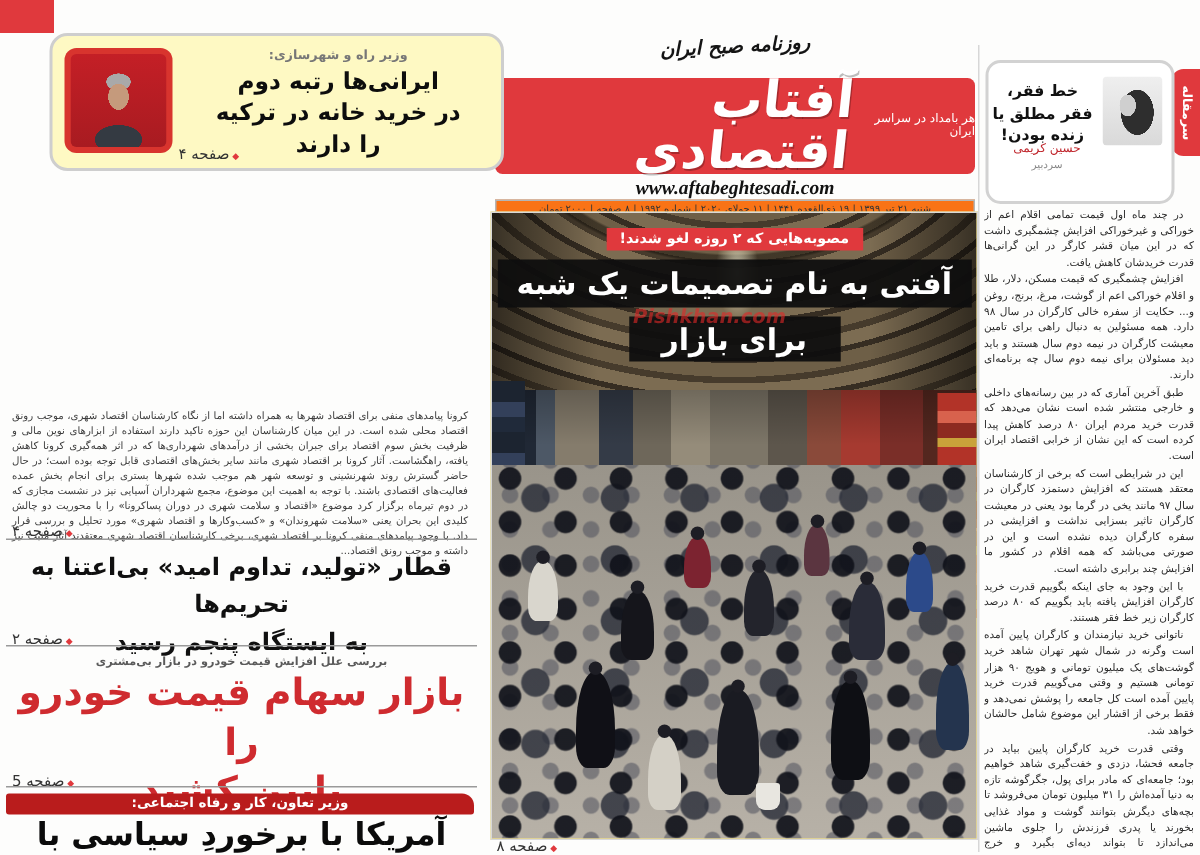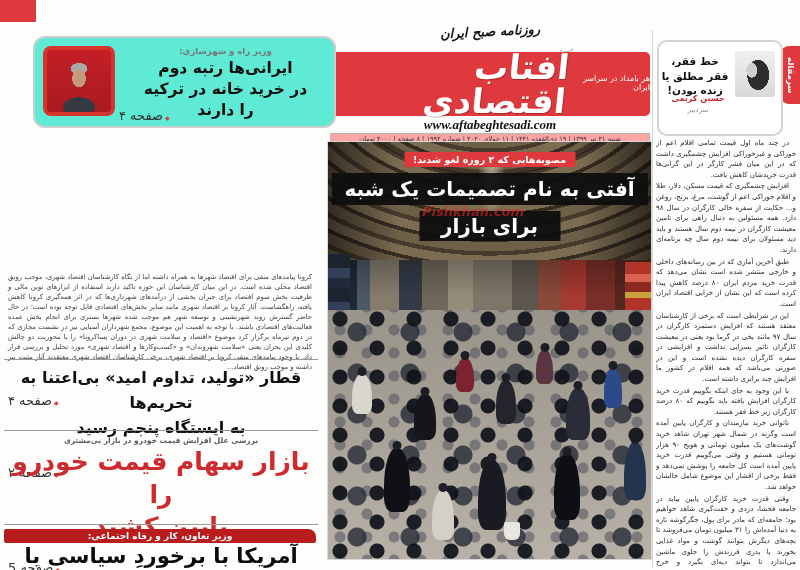--- a/index.html
+++ b/index.html
@@ -1,41 +1,41 @@
 <!DOCTYPE html>
 <html lang="fa" dir="rtl"><head>
 <meta charset="utf-8">
 <style>
   html,body{margin:0;padding:0;background:#e9e9e7;}
   #canvas{position:relative;width:800px;height:570px;background:#fdfdfc;overflow:hidden;
           font-family:"DejaVu Sans",sans-serif;direction:rtl;margin:0 auto;}
   .abs{position:absolute;}
   .pre{white-space:pre-line;}
-  .pmark{font-size:13px;color:#333;margin-top:44px;}
+  .pmark{font-size:10px;color:#333;}
   .pmark::before{content:"◆ ";color:#e0393d;font-size:6px;}
   .hairline{background:#9a9a9a;height:1px;}
 
   
   .corner-mark{left:0;top:0;width:36px;height:22px;background:#e0393d;}
 
   
   .tagline-top{left:330px;top:24px;width:320px;text-align:center;font-size:13px;font-weight:bold;
                font-style:italic;color:#141414;transform:rotate(-3deg);}
   .mast-band{left:330px;top:52px;width:320px;height:64px;background:#e0393d;border-radius:5px;
              display:flex;flex-direction:row;align-items:center;justify-content:center;}
   .mast-slogan{color:#fff;font-size:8px;letter-spacing:1px;margin-bottom:2px;}
   .mast-logo{color:#fff;font-size:34px;font-weight:bold;line-height:1;transform:skewX(-6deg);
              text-shadow:1px 1px 0 rgba(0,0,0,.25);}
   .mast-web{left:330px;top:117px;width:320px;text-align:center;font-family:"Liberation Serif",serif;
             font-weight:bold;font-style:italic;font-size:13px;color:#111;direction:ltr;}
   .dateline{left:330px;top:133px;width:318px;border:1px solid #b5b5b5;font-size:6.6px;color:#333;
-            text-align:center;padding:1px 0;background:#fca5a5;}
-
-  
-  .tl-box{left:33px;top:36px;width:299px;height:88px;border:2px solid #cecece;border-radius:12px;background:#5eead4;}
+            text-align:center;padding:1px 0;background:#f97316;}
+
+  
+  .tl-box{left:33px;top:22px;width:299px;height:88px;border:2px solid #cecece;border-radius:12px;background:#fef9c3;}
   .tl-photo{position:absolute;right:auto;left:8px;top:8px;width:72px;height:70px;background:#d8342e;
             border-radius:8px;padding:4px;box-sizing:border-box;}
   .tl-photo-inner{width:100%;height:100%;border-radius:4px;background:
       radial-gradient(ellipse 26px 16px at 50% 92%, #343a42 60%, rgba(0,0,0,0) 61%),
       radial-gradient(ellipse 11px 14px at 50% 46%, #c59a7c 62%, rgba(0,0,0,0) 63%),
       radial-gradient(ellipse 13px 9px at 50% 30%, #a9a9a9 62%, rgba(0,0,0,0) 63%),
       linear-gradient(#c41f26,#a81b21);}
   .tl-kicker{position:absolute;right:10px;left:92px;top:8px;text-align:center;font-size:8.5px;color:#777;font-weight:bold;}
   .tl-headline{position:absolute;right:6px;left:88px;top:20px;text-align:center;font-size:15.5px;
                font-weight:bold;color:#0d0d0d;line-height:1.35;}
@@ -45,21 +45,21 @@
   .ed-tab{left:781px;top:46px;width:19px;height:58px;background:#e0393d;border-radius:8px 0 0 8px;
           display:flex;align-items:center;justify-content:center;}
   .ed-tab span{writing-mode:vertical-rl;color:#fff;font-size:8.5px;font-weight:bold;letter-spacing:1px;}
   .ed-box{left:657px;top:40px;width:122px;height:92px;border:2px solid #d2d2d2;border-radius:10px;background:#fff;}
   .ed-photo{position:absolute;right:6px;top:9px;width:40px;height:46px;border-radius:3px;background:
       radial-gradient(ellipse 9px 12px at 42% 42%, #cfcfcf 60%, rgba(0,0,0,0) 61%),
       radial-gradient(ellipse 16px 22px at 58% 52%, #2e2e2e 68%, rgba(0,0,0,0) 69%),
       linear-gradient(#efefef,#d9d9d9);}
   .ed-title{position:absolute;right:50px;left:0;top:12px;text-align:center;font-size:10.5px;
             font-weight:bold;color:#111;line-height:1.4;}
-  .ed-author{position:absolute;right:50px;left:6px;top:52px;text-align:center;font-size:8px;color:#c0272d;font-weight:bold;}
+  .ed-author{position:absolute;right:50px;left:6px;top:52px;text-align:center;font-size:8px;color:#c0272d;font-weight:normal;}
   .ed-role{position:absolute;right:50px;left:6px;top:64px;text-align:center;font-size:7px;color:#888;}
   .ed-body{left:656px;top:138px;width:140px;height:428px;overflow:hidden;font-size:7px;
            line-height:10.6px;color:#2a2a2a;text-align:justify;}
   .ed-body p{margin:0 0 1px;text-indent:7px;}
 
   
   .photo{left:327px;top:141px;width:323px;height:417px;background:#fde047;overflow:hidden;border:1px solid #d8d8d8;}
   .ceiling{position:absolute;left:0;right:0;top:0;height:150px;background:
       linear-gradient(90deg, rgba(0,0,0,.55), rgba(0,0,0,0) 22% 78%, rgba(0,0,0,.55)),
       radial-gradient(ellipse 420px 300px at 50% -80px, rgba(0,0,0,0) 0 150px, rgba(20,16,10,.5) 152px 158px, rgba(0,0,0,0) 160px),

